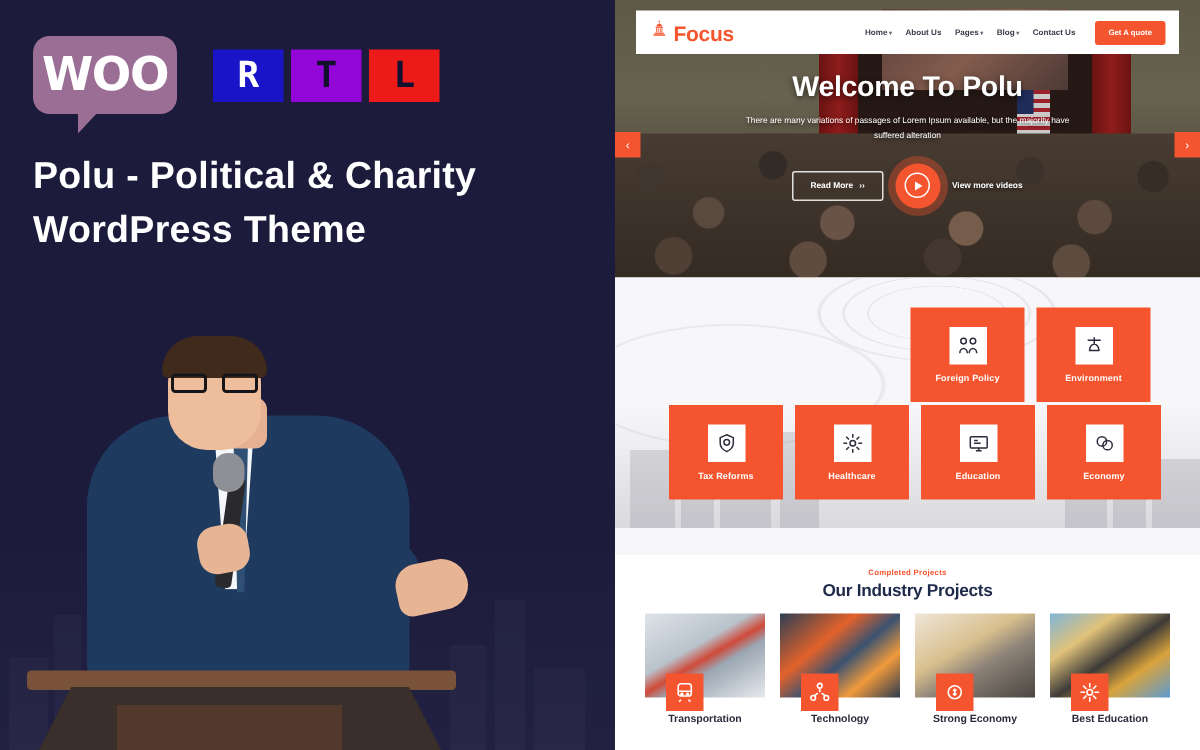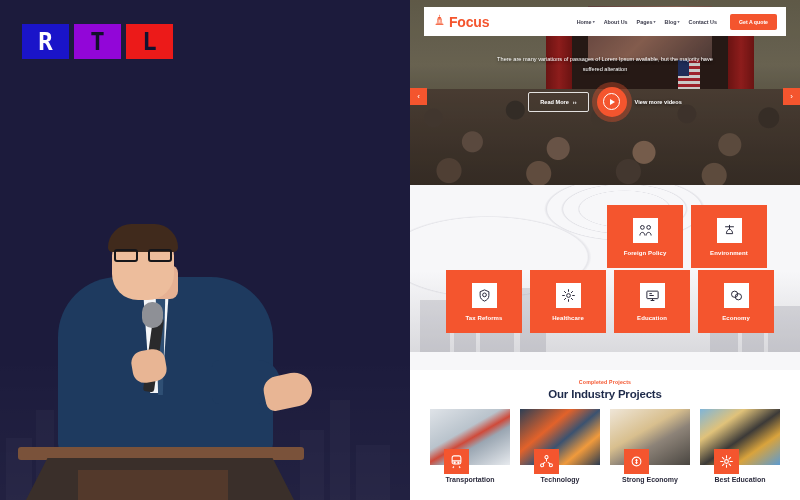--- a/index.html
+++ b/index.html
@@ -308,27 +308,31 @@
   <div class="promo-city">
     <i style="left:6px;width:26px;height:62px"></i>
     <i style="left:36px;width:18px;height:90px"></i>
     <i style="left:58px;width:30px;height:48px"></i>
     <i style="left:300px;width:24px;height:70px"></i>
     <i style="left:330px;width:20px;height:100px"></i>
     <i style="left:356px;width:34px;height:55px"></i>
   </div>
 
   <div class="badges">
+    <div class="woo-badge">
+      <span class="woo-text">WOO</span>
+    </div>
     <div class="rtl-group">
       <div class="rtl-box b1">R</div>
       <div class="rtl-box b2">T</div>
       <div class="rtl-box b3">L</div>
     </div>
   </div>
 
+  <div class="promo-title">Polu - Political &amp; Charity WordPress Theme</div>
 
   <div class="speaker">
     <div class="sp-body">
         <div class="sp-tie"></div>
         <div class="sp-neck"></div>
       </div>
     <div class="sp-head"></div>
     <div class="sp-hair"></div>
     <div class="sp-glasses">
         <i></i>
@@ -357,20 +361,21 @@
       <div class="hero-curtain-r"></div>
       <div class="hero-flag"></div>
       <div class="hero-crowd"></div>
       <div class="hero-overlay"></div>
     </div>
 
     <div class="slider-arrow left">‹</div>
     <div class="slider-arrow right">›</div>
 
     <div class="hero-content">
+      <div class="hero-title">Welcome To Polu</div>
       <div class="hero-sub">There are many variations of passages of Lorem Ipsum available, but the majority have suffered alteration</div>
       <div class="hero-actions">
         <div class="btn-outline">
           <span>Read More</span>
           <span>››</span>
         </div>
         <div class="play-circle">
           <span class="ring">
               <span class="tri"></span>
             </span>

